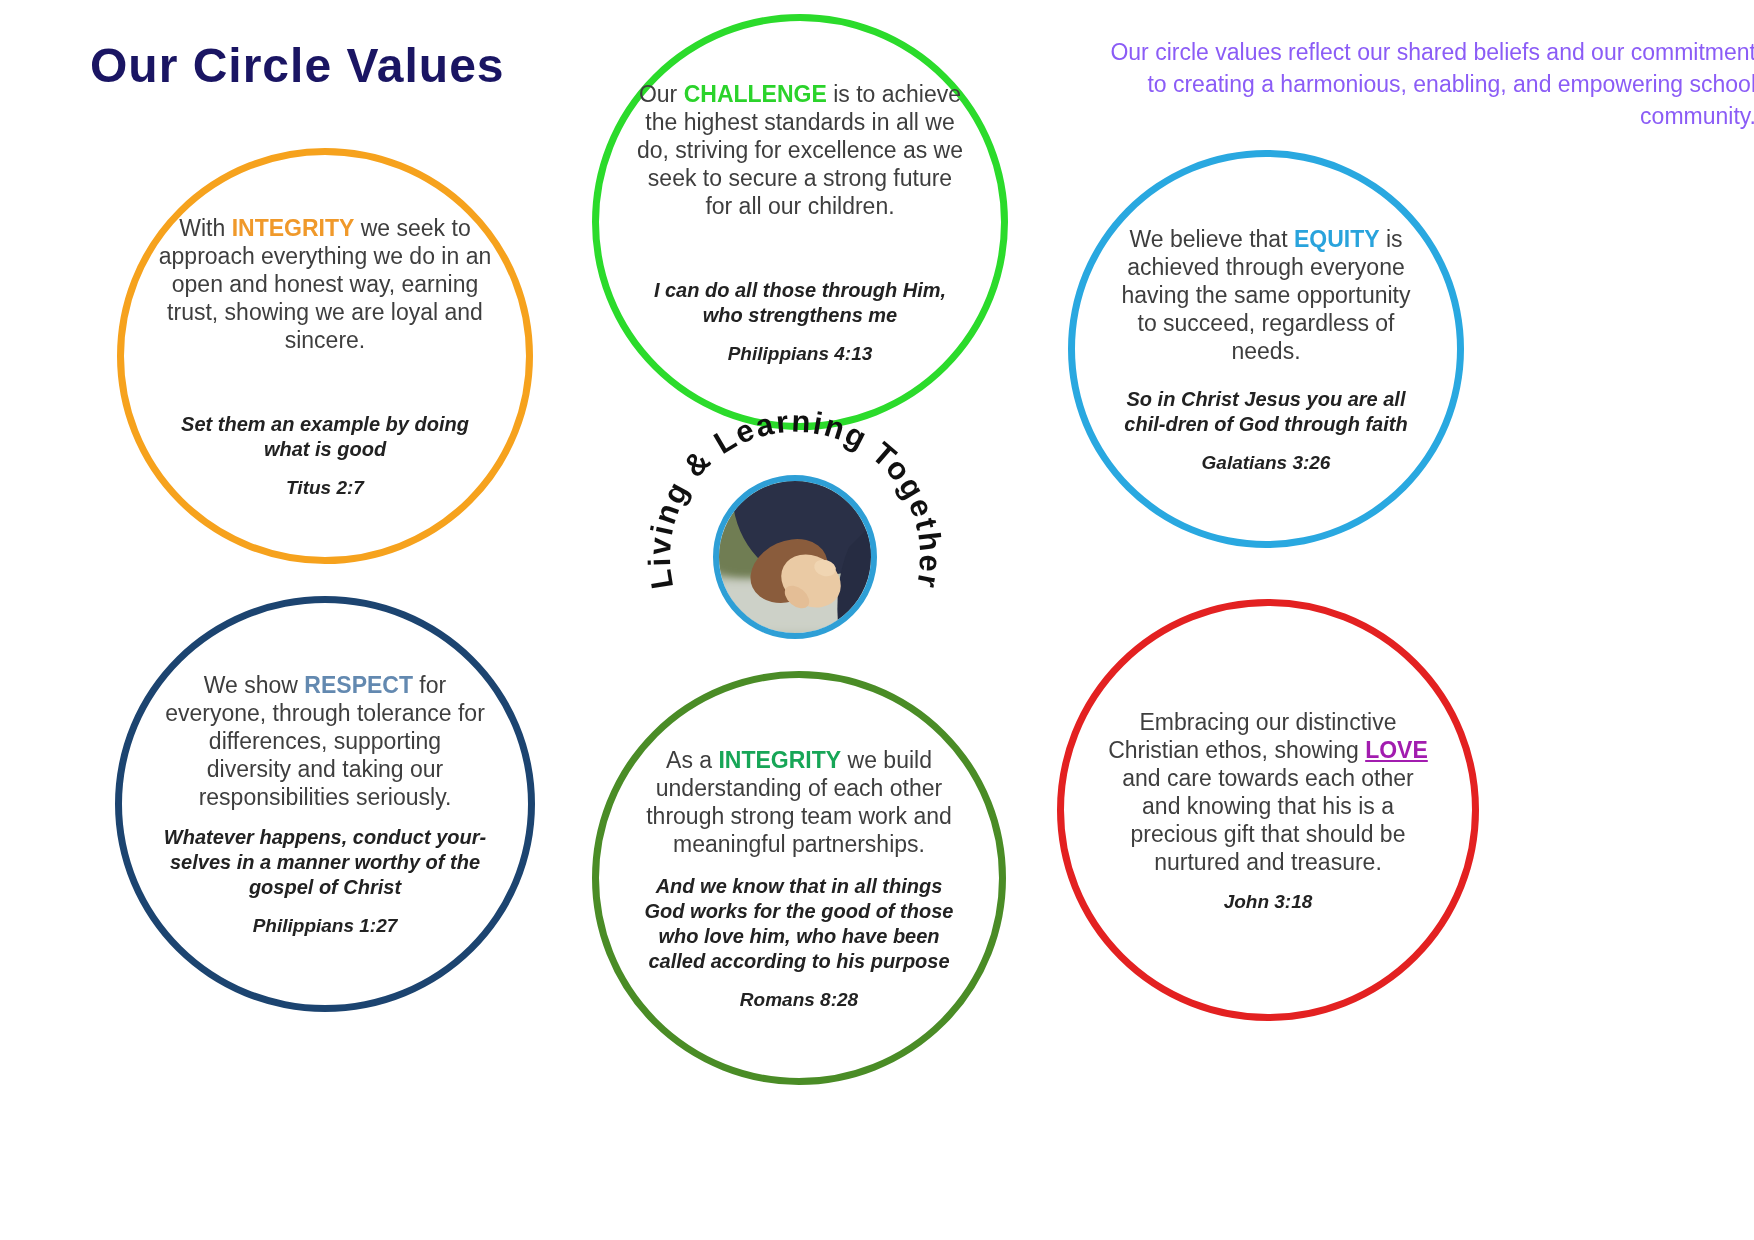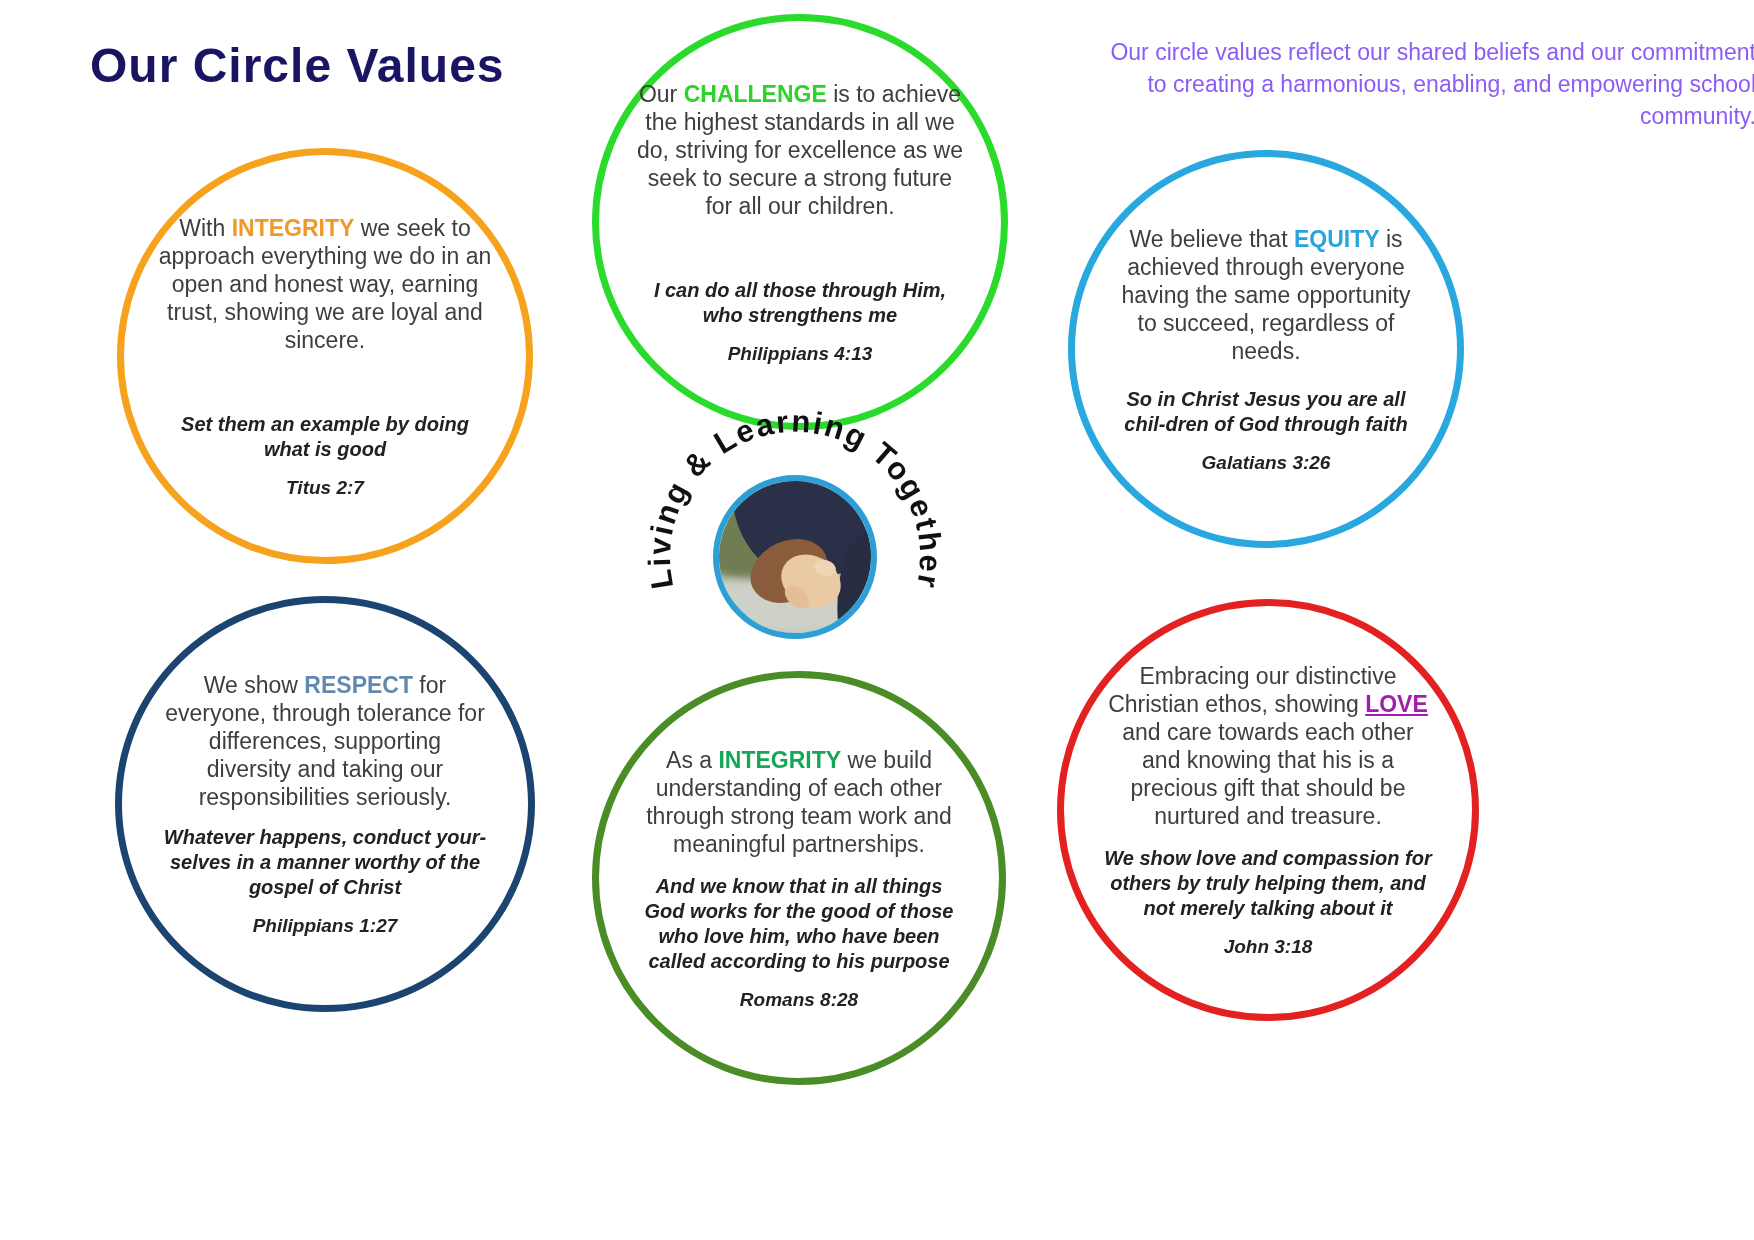--- a/index.html
+++ b/index.html
@@ -121,21 +121,20 @@
     <div class="inner">
       <p class="main"><span>As a </span><span class="kw" style="color: rgb(23, 166, 87);">INTEGRITY</span><span> we build understanding of each other through strong team work and meaningful partnerships.</span></p>
       <p class="quote">And we know that in all things God works for the good of those who love him, who have been called according to his purpose</p>
       <p class="ref">Romans 8:28</p>
     </div>
   </div>
 
   <div class="circle c5" style="border-color: rgb(227, 33, 33);">
     <div class="inner">
       <p class="main"><span>Embracing our distinctive Christian ethos, showing </span><span class="kw" style="color: #a21caf; text-decoration: underline;">LOVE</span><span> and care towards each other and knowing that his is a precious gift that should be nurtured and treasure.</span></p>
-      <p class="quote">We show love and compassion for others by truly helping them, and not merely talking about it</p>
       <p class="ref">John 3:18</p>
     </div>
   </div>
 
   <svg class="center-emblem" viewBox="0 0 364 364" aria-hidden="true">
     <defs>
       <clipPath id="photoClip">
           <circle cx="182" cy="182" r="76"></circle>
         </clipPath>
       <path id="curvePath" d="M 68.7 234.8 A 125 125 0 1 1 295.3 234.8" fill="none"></path>

